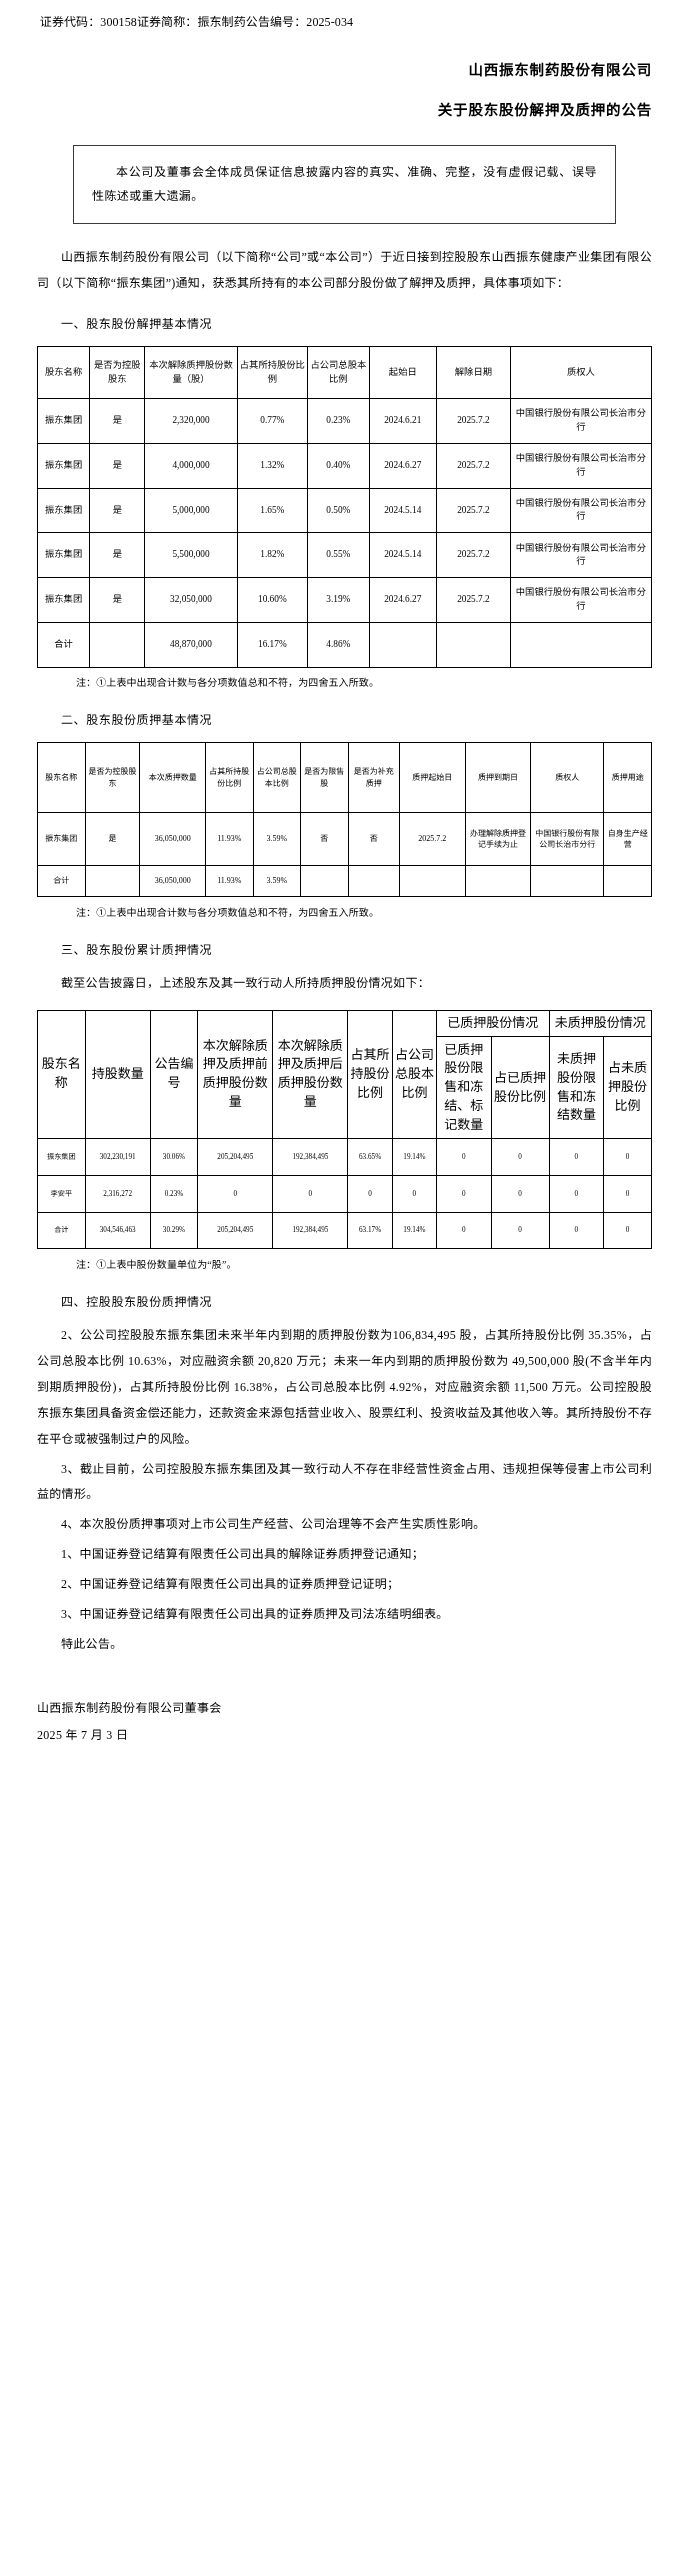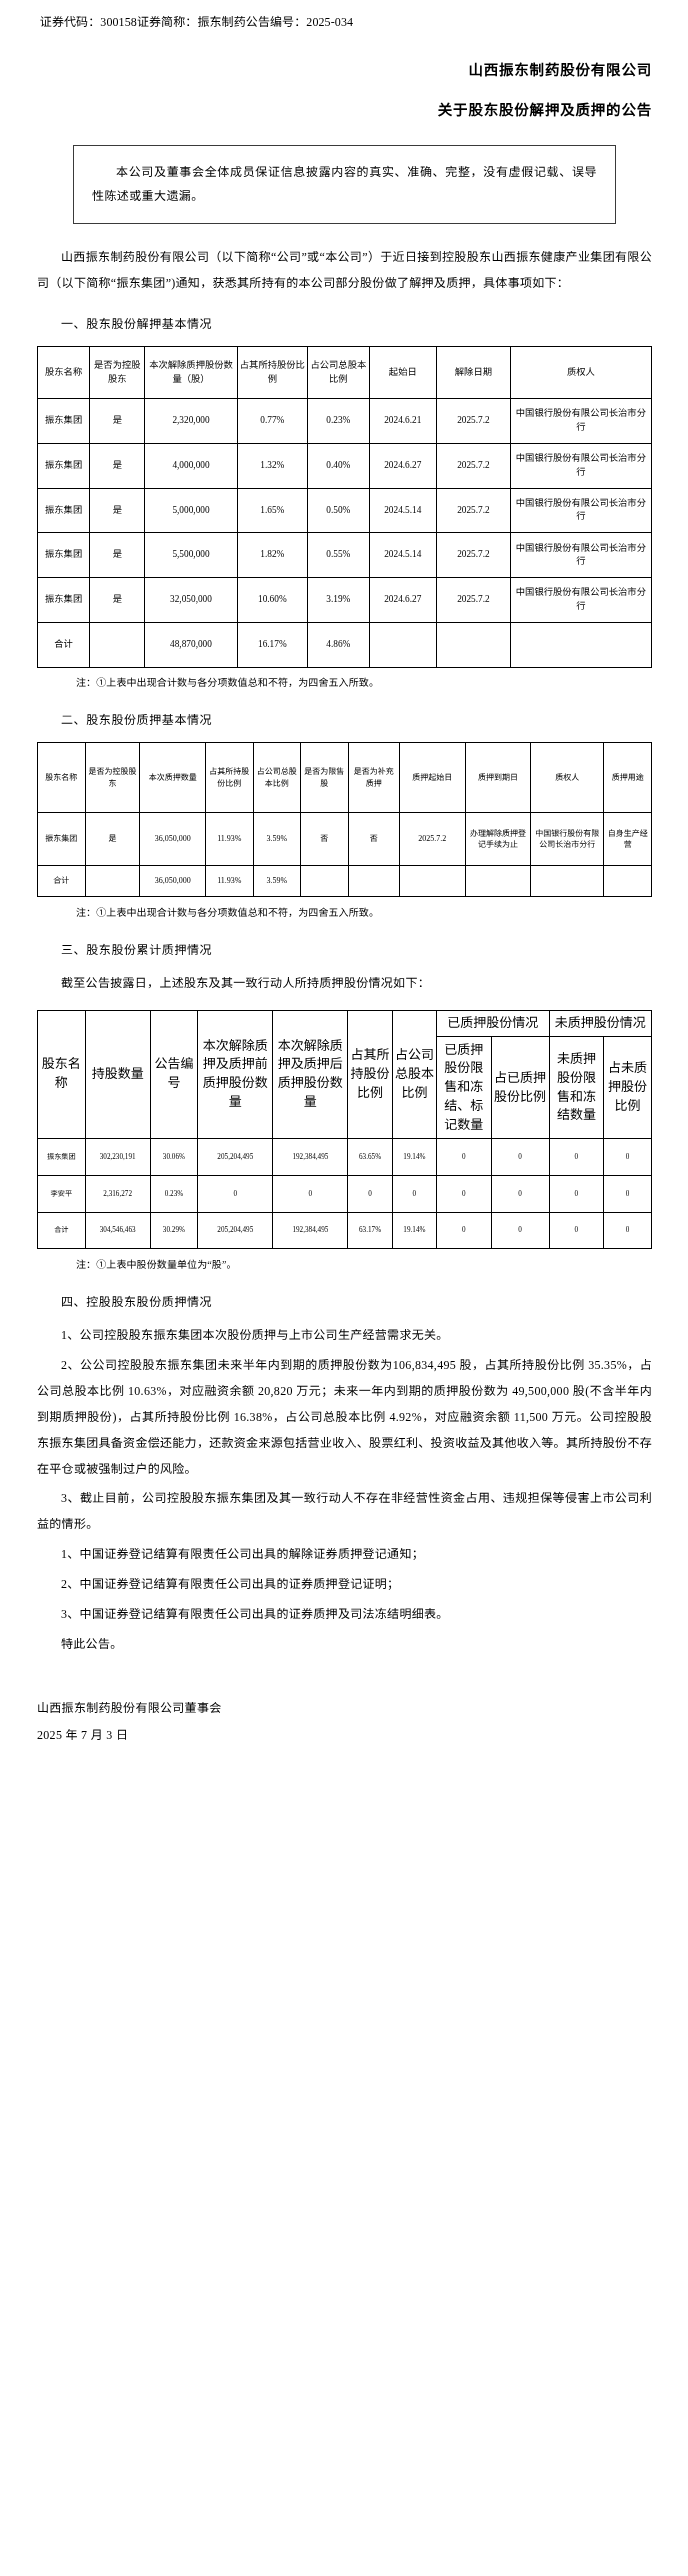--- a/index.html
+++ b/index.html
@@ -401,23 +401,23 @@
           <td>0</td>
           <td>0</td>
           <td>0</td>
           <td>0</td>
         </tr>
       </tbody>
     </table>
     <div class="table-note">注：①上表中股份数量单位为“股”。</div>
 
     <h2 class="section-heading">四、控股股东股份质押情况</h2>
-    <p class="numbered">1、公司控股股东振东集团本次股份质押与上市公司生产经营需求无关。</p>
     <p class="numbered">2、公公司控股股东振东集团未来半年内到期的质押股份数为106,834,495 股，占其所持股份比例 35.35%，占公司总股本比例 10.63%，对应融资余额 20,820 万元；未来一年内到期的质押股份数为 49,500,000 股(不含半年内到期质押股份)，占其所持股份比例 16.38%，占公司总股本比例 4.92%，对应融资余额 11,500 万元。公司控股股东振东集团具备资金偿还能力，还款资金来源包括营业收入、股票红利、投资收益及其他收入等。其所持股份不存在平仓或被强制过户的风险。</p>
     <p class="numbered">3、截止目前，公司控股股东振东集团及其一致行动人不存在非经营性资金占用、违规担保等侵害上市公司利益的情形。</p>
+    <p class="numbered">4、本次股份质押事项对上市公司生产经营、公司治理等不会产生实质性影响。</p>
 
     <p class="numbered">1、中国证券登记结算有限责任公司出具的解除证券质押登记通知；</p>
     <p class="numbered">2、中国证券登记结算有限责任公司出具的证券质押登记证明；</p>
     <p class="numbered">3、中国证券登记结算有限责任公司出具的证券质押及司法冻结明细表。</p>
     <p class="numbered">特此公告。</p>
 
     <div class="signature">
       <div>山西振东制药股份有限公司董事会</div>
       <div class="sig-date">2025 年 7 月 3 日</div>
     </div>

